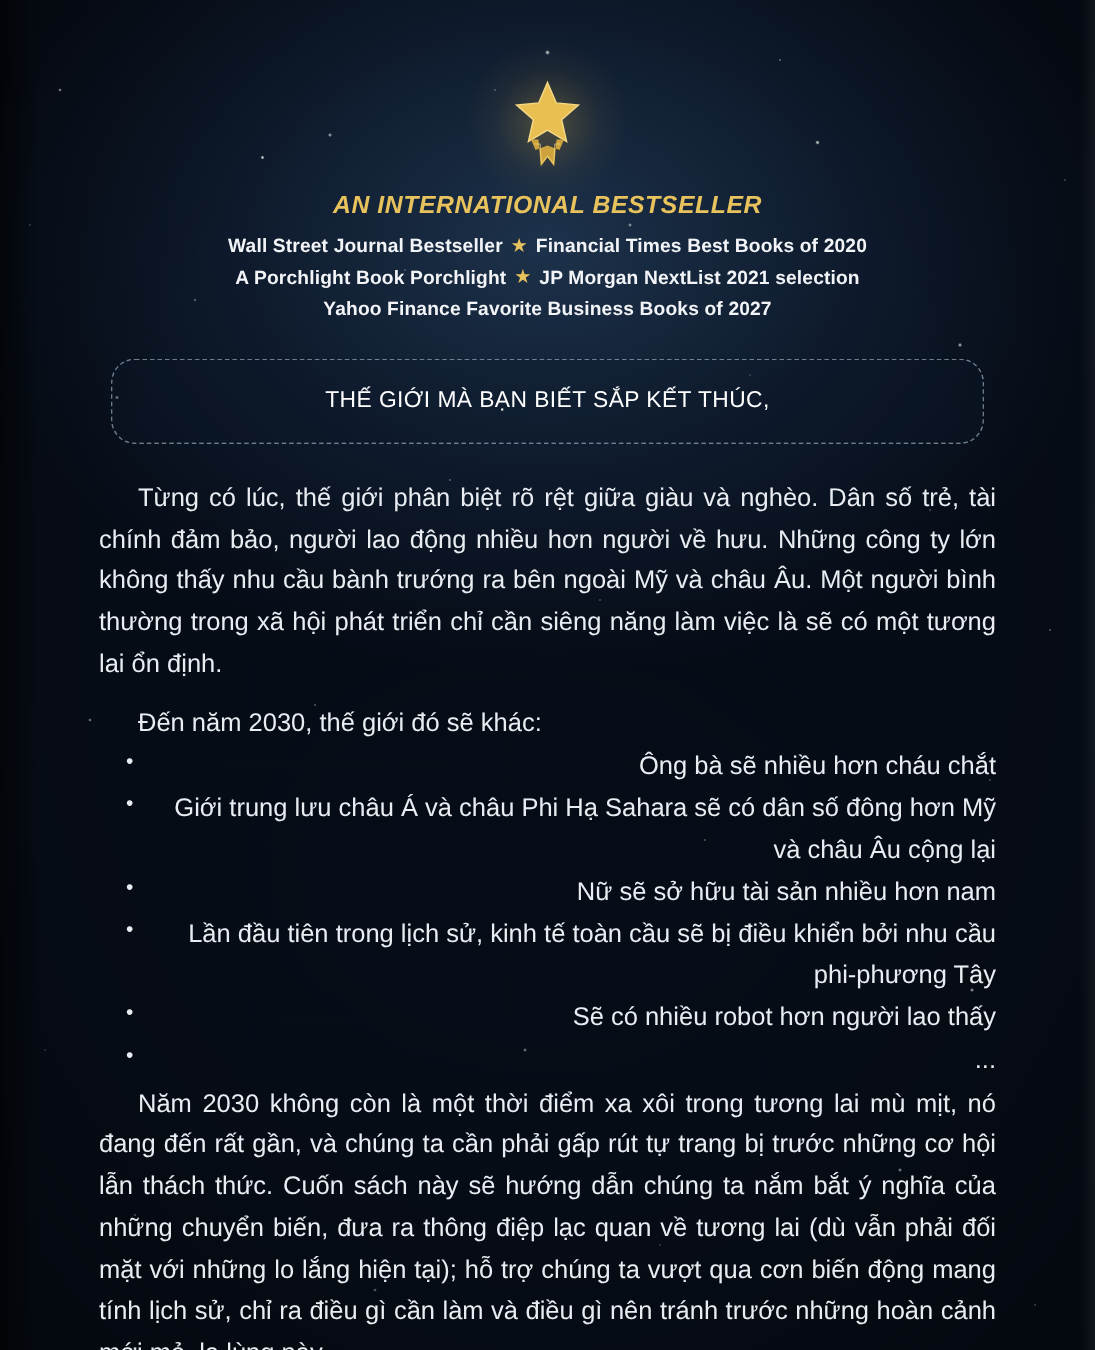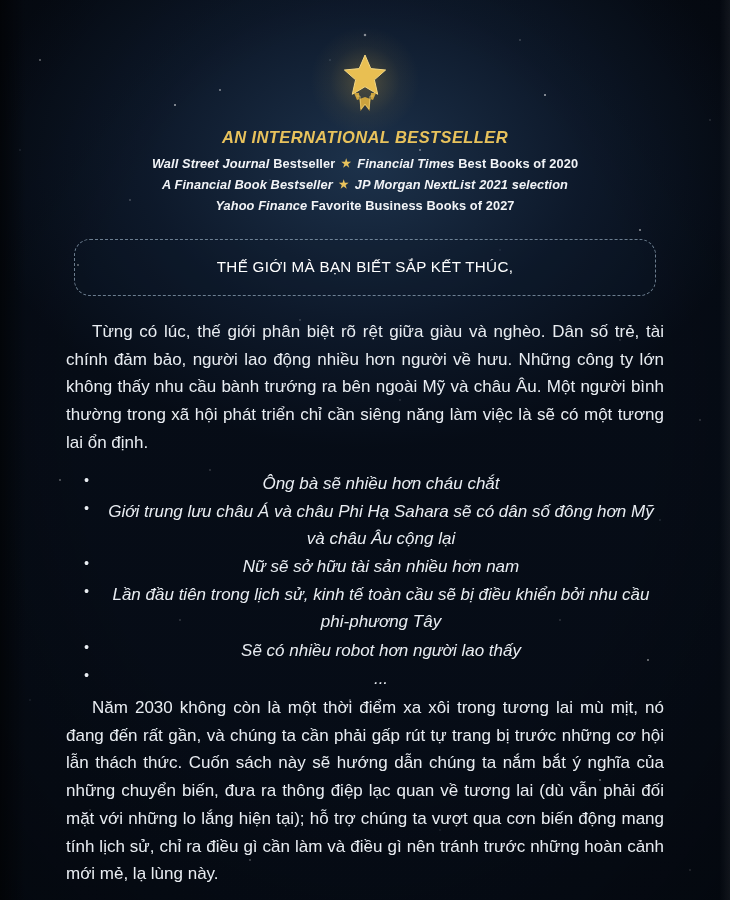--- a/index.html
+++ b/index.html
@@ -140,21 +140,21 @@
     letter-spacing: 0.4px;
     margin-bottom: 9px;
   }
   .accolade-line {
     color: #f2f4f7;
     font-size: 12.8px;
     font-weight: bold;
     margin: 6px 0;
     letter-spacing: 0.1px;
   }
-  .accolade-line .it { font-style: italic; }
+  .accolade-line .it { }
   .accolade-line .sep {
     color: #e8c25c;
     font-style: normal;
     padding: 0 6px;
     font-size: 11px;
     vertical-align: 1px;
   }
 
   
   .question-box {
@@ -188,22 +188,21 @@
   .bullets {
     list-style: none;
     margin: 2px 0 2px 0;
     padding: 0 0 0 18px;
   }
   .bullets li {
     position: relative;
     padding-left: 14px;
     margin: 1px 0;
     line-height: 1.6;
-    text-align: center;
-    font-style: italic;
+    text-align: right;
   }
   .bullets li::before {
     content: "•";
     position: absolute;
     left: 0;
     top: -1px;
     color: #e9edf2;
     font-size: 14px;
   }
   .para-gap { height: 9px; }
@@ -233,35 +232,36 @@
     </div>
 
     <div class="accolades">
       <div class="accolade-main">AN INTERNATIONAL BESTSELLER</div>
 
       <div class="accolade-line">
         <span class="it">Wall Street Journal</span><span> Bestseller</span><span class="sep">★</span><span class="it">Financial Times</span><span> Best Books of 2020</span>
       </div>
 
       <div class="accolade-line">
-        <span class="it">A Financial Book Bestseller</span><span class="sep">★</span><span class="it">JP Morgan NextList 2021 selection</span>
+        <span class="it">A Porchlight Book Porchlight</span><span class="sep">★</span><span class="it">JP Morgan NextList 2021 selection</span>
       </div>
 
       <div class="accolade-line">
         <span class="it">Yahoo Finance</span><span> Favorite Business Books of 2027</span>
       </div>
     </div>
 
     <div class="question-box">
       <div class="question-line">THẾ GIỚI MÀ BẠN BIẾT SẮP KẾT THÚC,</div>
     </div>
 
     <div class="body-copy">
       <p>Từng có lúc, thế giới phân biệt rõ rệt giữa giàu và nghèo. Dân số trẻ, tài chính đảm bảo, người lao động nhiều hơn người về hưu. Những công ty lớn không thấy nhu cầu bành trướng ra bên ngoài Mỹ và châu Âu. Một người bình thường trong xã hội phát triển chỉ cần siêng năng làm việc là sẽ có một tương lai ổn định.</p>
       <div class="para-gap"></div>
+      <p>Đến năm 2030, thế giới đó sẽ khác:</p>
       <ul class="bullets">
         <li>Ông bà sẽ nhiều hơn cháu chắt</li>
         <li>Giới trung lưu châu Á và châu Phi Hạ Sahara sẽ có dân số đông hơn Mỹ và châu Âu cộng lại</li>
         <li>Nữ sẽ sở hữu tài sản nhiều hơn nam</li>
         <li>Lần đầu tiên trong lịch sử, kinh tế toàn cầu sẽ bị điều khiển bởi nhu cầu phi-phương Tây</li>
         <li>Sẽ có nhiều robot hơn người lao thấy</li>
         <li>...</li>
       </ul>
       <p>Năm 2030 không còn là một thời điểm xa xôi trong tương lai mù mịt, nó đang đến rất gần, và chúng ta cần phải gấp rút tự trang bị trước những cơ hội lẫn thách thức. Cuốn sách này sẽ hướng dẫn chúng ta nắm bắt ý nghĩa của những chuyển biến, đưa ra thông điệp lạc quan về tương lai (dù vẫn phải đối mặt với những lo lắng hiện tại); hỗ trợ chúng ta vượt qua cơn biến động mang tính lịch sử, chỉ ra điều gì cần làm và điều gì nên tránh trước những hoàn cảnh mới mẻ, lạ lùng này.</p>
     </div>

